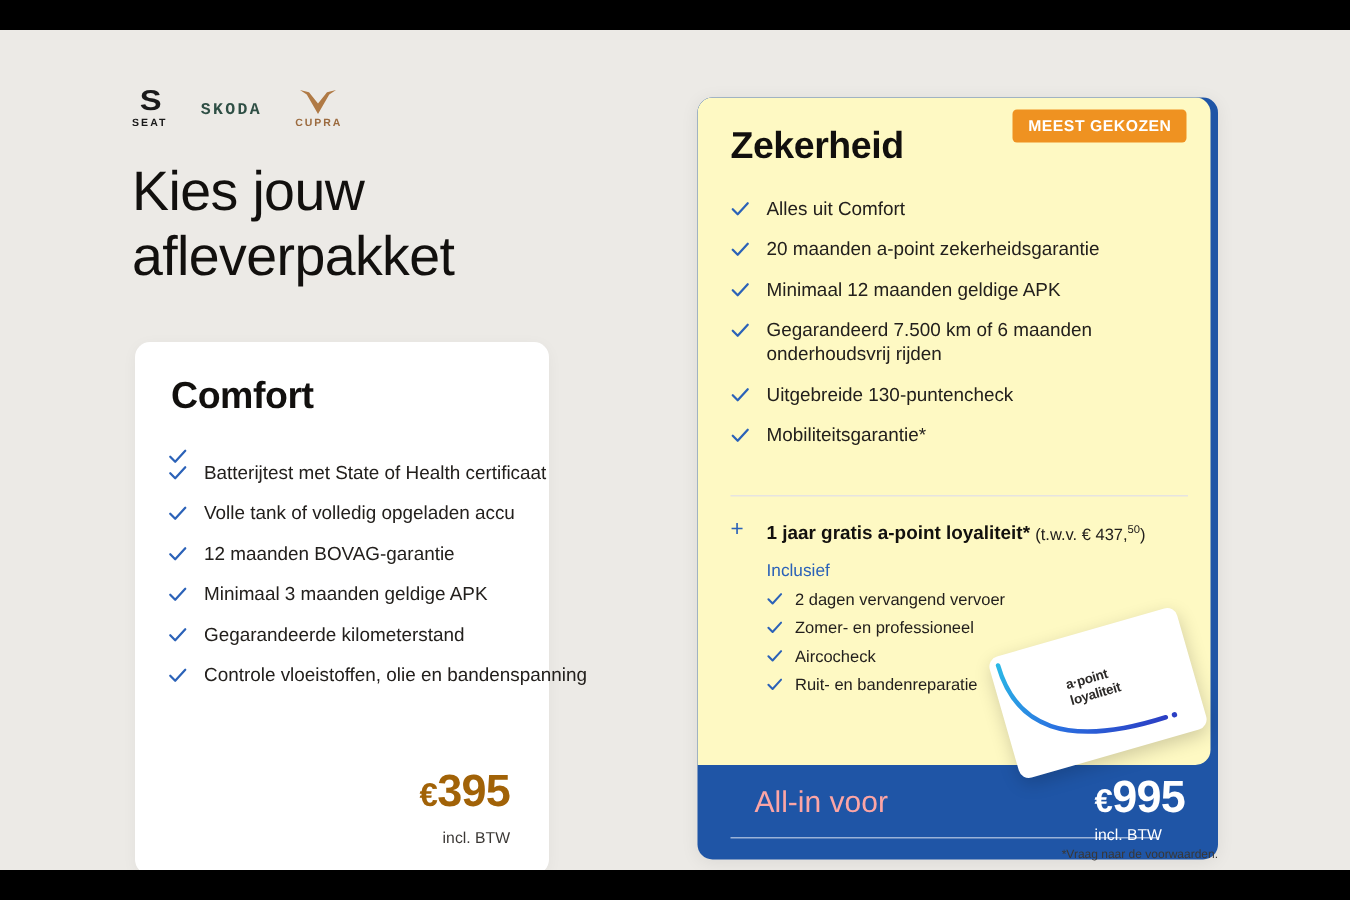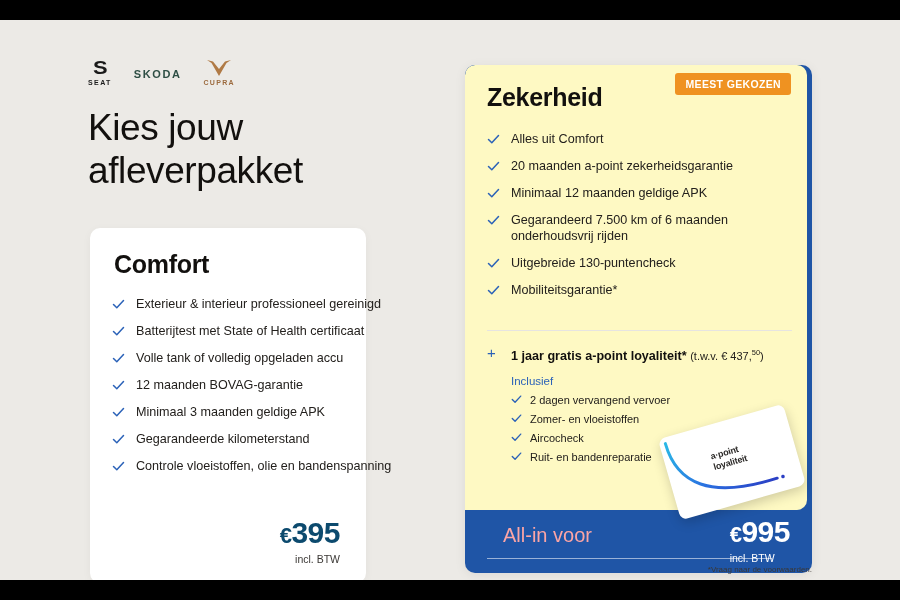--- a/index.html
+++ b/index.html
@@ -50,20 +50,21 @@
     letter-spacing: 1.4px;
     color: #1a1a1a;
     margin-top: 2px;
   }
   .logo-skoda {
     font-size: 11px;
     font-weight: 700;
     letter-spacing: 1.6px;
     color: #2f4f45;
     padding-bottom: 6px;
+    font-family: Liberation Mono, monospace;
   }
   .logo-cupra { display:flex; flex-direction:column; align-items:center; }
   .logo-cupra .mark { line-height: 0; }
   .logo-cupra .word {
     font-size: 7px;
     font-weight: 700;
     letter-spacing: 1.3px;
     color: #9c6b3f;
     margin-top: 2px;
   }
@@ -122,23 +123,23 @@
   .check svg { display: block; }
 
   .price-comfort {
     position: absolute;
     right: 26px; bottom: 18px;
     text-align: right;
   }
   .price-comfort .amount {
     font-size: 30px;
     font-weight: 700;
-    color: #0c4a6e;
+    color: #a16207;
     letter-spacing: -0.5px;
-    line-height: 32px;
+    line-height: 44px;
   }
   .price-comfort .amount .cur { font-size: 22px; font-weight: 600; }
   .price-comfort .btw {
     font-size: 10.5px;
     color: #3b3835;
     margin-top: 1px;
   }
 
   
   .card-zeker-blue {
@@ -349,21 +350,20 @@
     <div class="card-comfort">
       <div class="title">Comfort</div>
 
       <ul class="feat-list">
         <li>
           <span class="check">
             <svg width="13" height="13" viewBox="0 0 13 13">
                 <path d="M1.5 6.5 L4.8 9.8 L11.5 2.5" fill="none" stroke="#2b62b8" stroke-width="1.5" stroke-linecap="round" stroke-linejoin="round"></path>
               </svg>
           </span>
-          <span>Exterieur &amp; interieur professioneel gereinigd</span>
         </li>
         <li>
           <span class="check">
             <svg width="13" height="13" viewBox="0 0 13 13">
                 <path d="M1.5 6.5 L4.8 9.8 L11.5 2.5" fill="none" stroke="#2b62b8" stroke-width="1.5" stroke-linecap="round" stroke-linejoin="round"></path>
               </svg>
           </span>
           <span>Batterijtest met State of Health certificaat</span>
         </li>
         <li>
@@ -489,21 +489,21 @@
                   </svg>
               </span>
               <span>2 dagen vervangend vervoer</span>
             </li>
             <li>
               <span class="check">
                 <svg width="11" height="11" viewBox="0 0 13 13">
                     <path d="M1.5 6.5 L4.8 9.8 L11.5 2.5" fill="none" stroke="#2b62b8" stroke-width="1.6" stroke-linecap="round" stroke-linejoin="round"></path>
                   </svg>
               </span>
-              <span>Zomer- en vloeistoffen</span>
+              <span>Zomer- en professioneel</span>
             </li>
             <li>
               <span class="check">
                 <svg width="11" height="11" viewBox="0 0 13 13">
                     <path d="M1.5 6.5 L4.8 9.8 L11.5 2.5" fill="none" stroke="#2b62b8" stroke-width="1.6" stroke-linecap="round" stroke-linejoin="round"></path>
                   </svg>
               </span>
               <span>Aircocheck</span>
             </li>
             <li>

